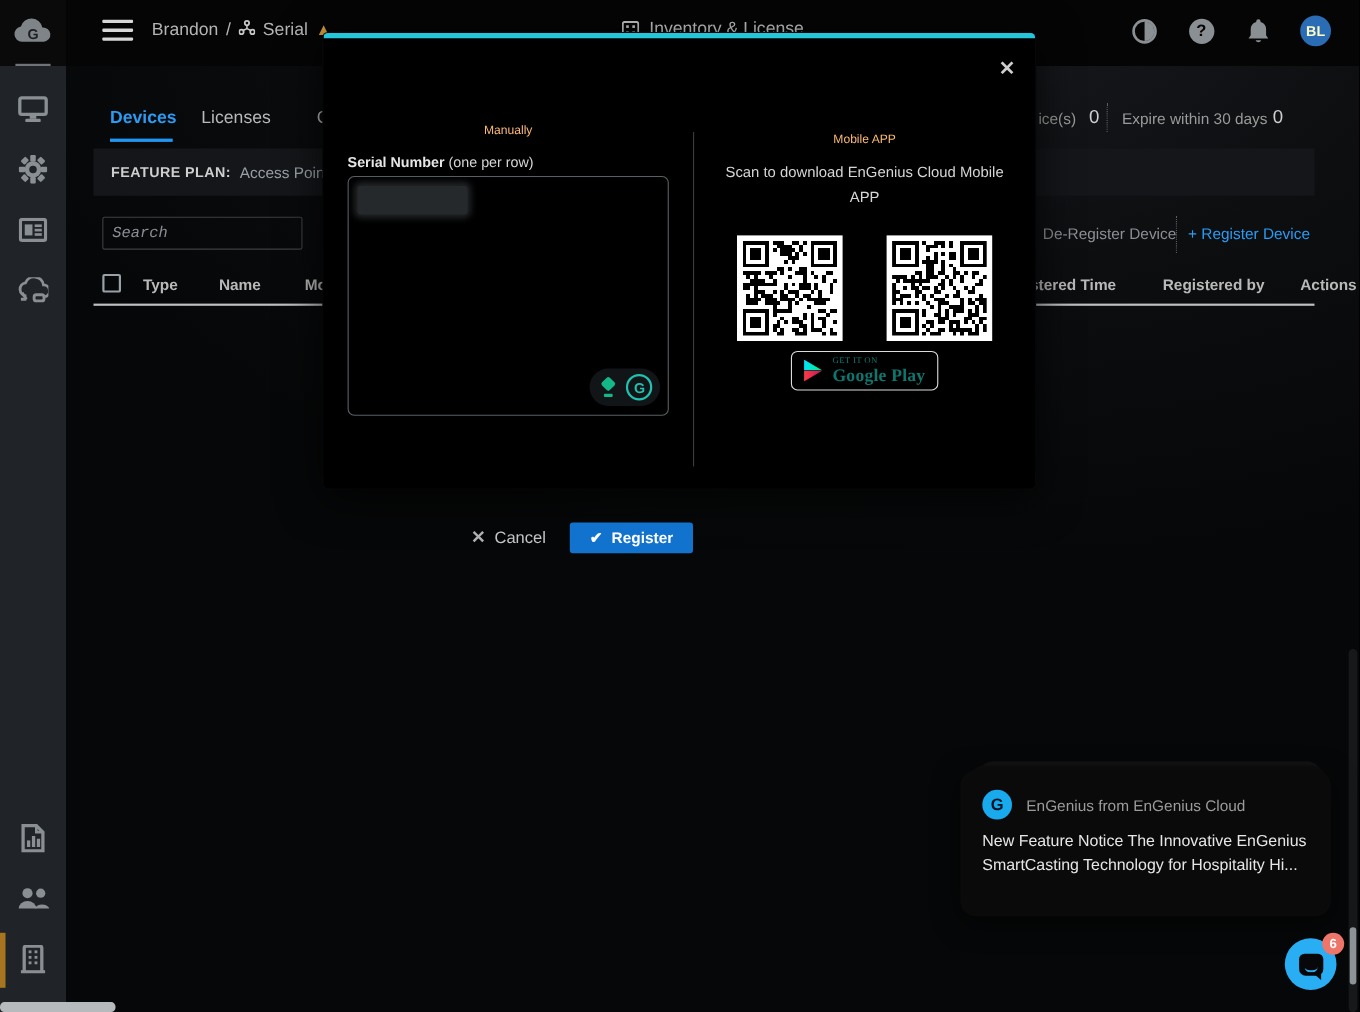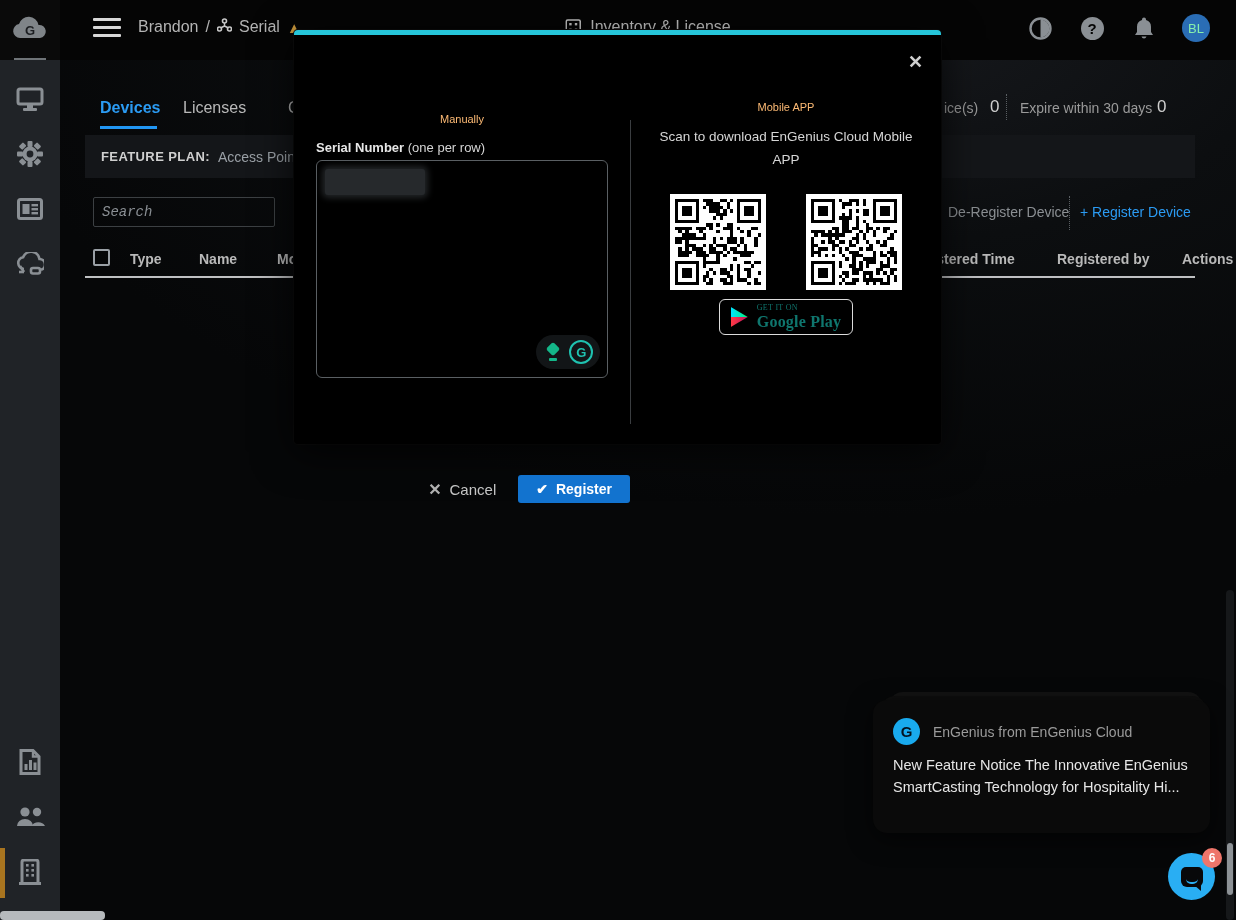--- a/index.html
+++ b/index.html
@@ -27,21 +27,21 @@
   .breadcrumb { position:absolute; left:78px; top:18px; display:flex; align-items:center; gap:7px;
     color:#b4b4b4; font-size:16px; }
   .net-icon svg { stroke:#c8c8c8; fill:none; }
   .warn-tri { color:#cf9b3d; font-size:15px; }
   .page-title { position:absolute; left:50%; transform:translateX(-50%); top:18px; display:flex; gap:9px;
     align-items:center; color:#c9c9c9; font-size:16px; }
   .hdr-icons { position:absolute; right:26px; top:14px; display:flex; align-items:center; gap:24px; }
   .hdr-icons .icn { width:28px; height:28px; display:flex; align-items:center; justify-content:center; cursor:pointer; }
   .help-circle { width:23px; height:23px; border-radius:50%; background:#8a8f94; color:#050505;
     font-weight:bold; font-size:15px; display:flex; align-items:center; justify-content:center; }
-  .avatar { width:28px; height:28px; border-radius:50%; background:#2a6db5; color:#86efac; font-weight:normal;
+  .avatar { width:28px; height:28px; border-radius:50%; background:#2a6db5; color:#fef9c3; font-weight:bold;
     font-size:13px; display:flex; align-items:center; justify-content:center; }
 
   
   .tab { position:absolute; top:99px; font-size:16px; color:#b9b9b9; cursor:pointer; }
   .tab.active { color:#2b9bf3; font-weight:bold; }
   .tab-underline { position:absolute; left:100px; top:126px; width:57px; height:3px; background:#2196f3; }
   .stat-label { position:absolute; top:100px; font-size:14px; color:#9a9a9a; }
   .stat-value { position:absolute; top:97px; font-size:17px; color:#cfcfcf; }
   .stat-divider { position:absolute; top:94px; height:26px; border-left:1px dotted #5a5f63; }
 
@@ -93,21 +93,21 @@
   .gram-g { width:24px; height:24px; border-radius:50%; border:2.5px solid #1fc2b0; color:#1fc2b0;
     font-size:13px; font-weight:bold; display:flex; align-items:center; justify-content:center; }
   .modal-actions { position:absolute; left:22px; top:362px; width:292px; display:flex; justify-content:flex-end;
     align-items:center; gap:22px; }
   .btn-cancel { display:flex; align-items:center; gap:8px; color:#c5c5c5; font-size:15px; cursor:pointer; }
   .btn-cancel .x { font-weight:bold; color:#b0b0b0; font-size:16px; }
   .btn-register { display:flex; align-items:center; gap:8px; background:#1273cf; color:#fff; font-size:14px;
     font-weight:bold; padding:6px 18px; border-radius:3px; border:none; cursor:pointer;
     font-family:"Liberation Sans", sans-serif; }
 
-  .m-right { position:absolute; left:352px; top:66px; width:280px; text-align:center; }
+  .m-right { position:absolute; left:352px; top:86px; width:280px; text-align:center; }
   .scan-text { margin-top:13px; font-size:13.5px; line-height:1.7; color:#d6d6d6; }
   .qr-row { margin-top:22px; display:flex; justify-content:center; gap:40px; }
   .qr { width:96px; height:96px; background:#fff; padding:5px; }
   .qr svg { width:86px; height:86px; display:block; }
   .badge-row { margin-top:9px; display:flex; justify-content:center; gap:8px; }
   .store-badge { width:134px; height:36px; background:#000; border:1px solid #dcdcdc; border-radius:6px;
     display:flex; align-items:center; justify-content:center; gap:8px; cursor:pointer; }
   .badge-text { text-align:left; color:#0f766e; line-height:1;font-family:Liberation Serif, serif; }
   .badge-text .small { font-size:8px; letter-spacing:.3px; display:block; margin-bottom:2px; }
   .badge-text .big { font-size:16px; font-weight:bold; display:block; letter-spacing:.2px; }

